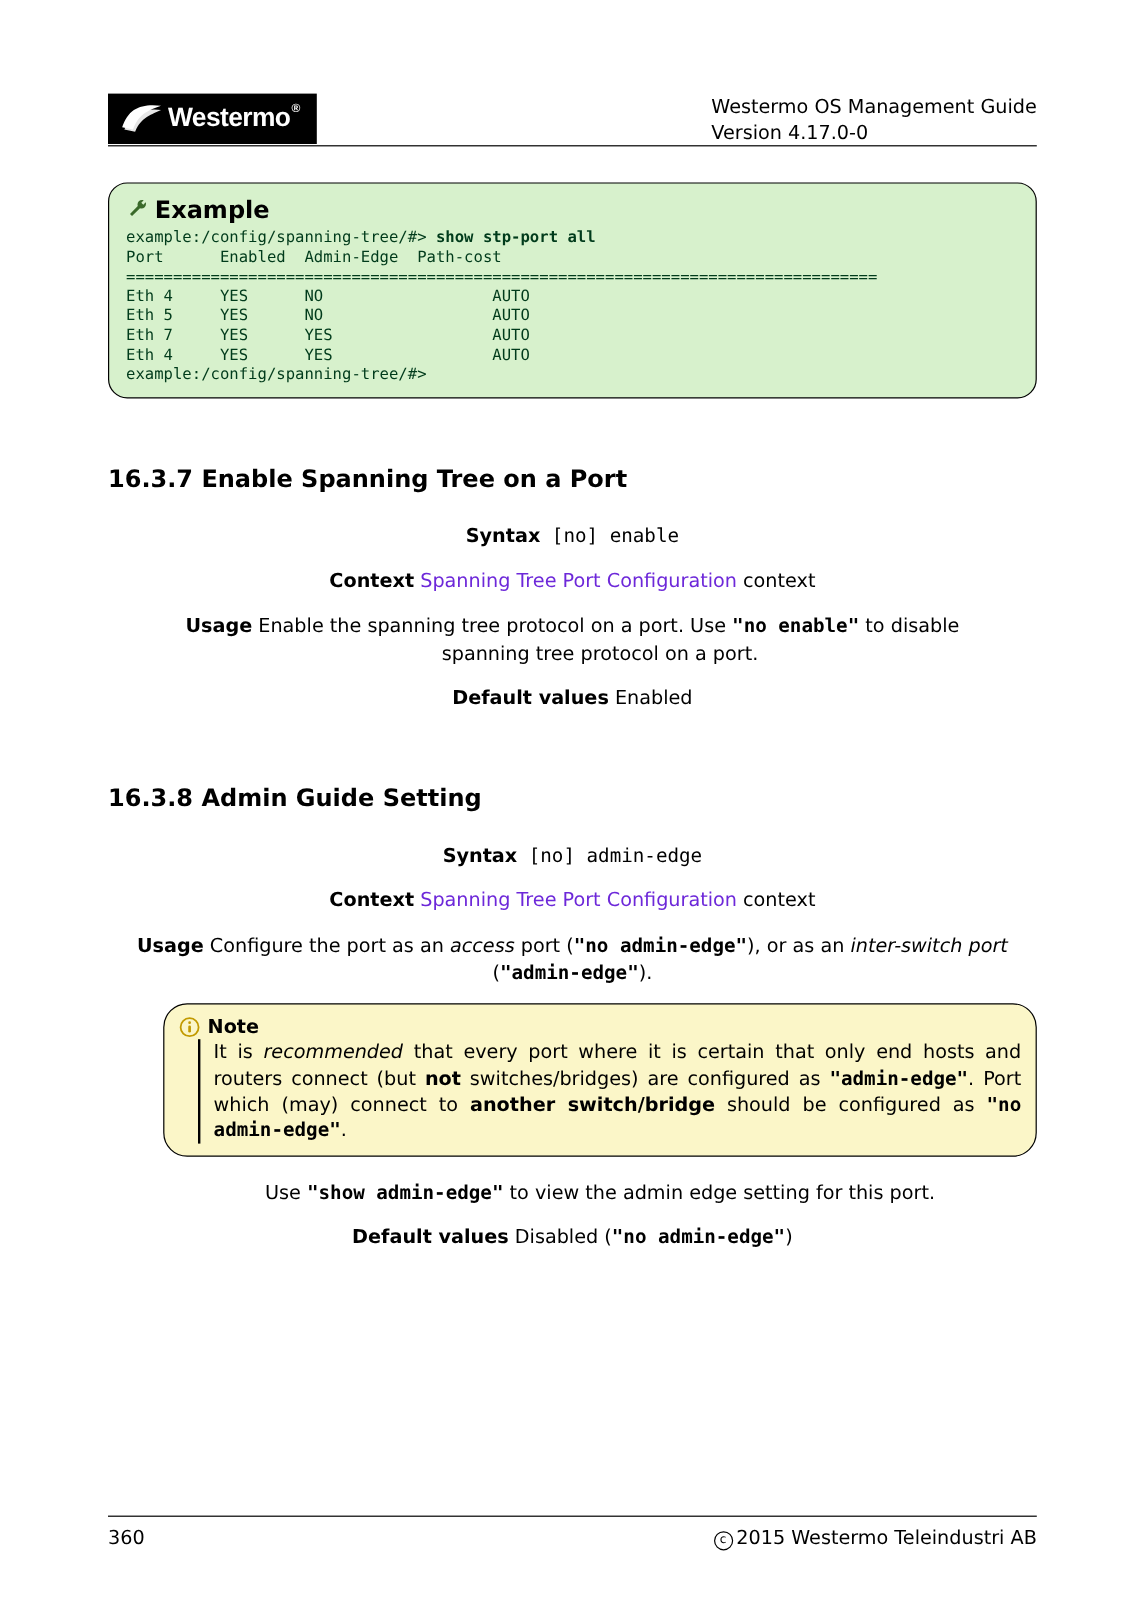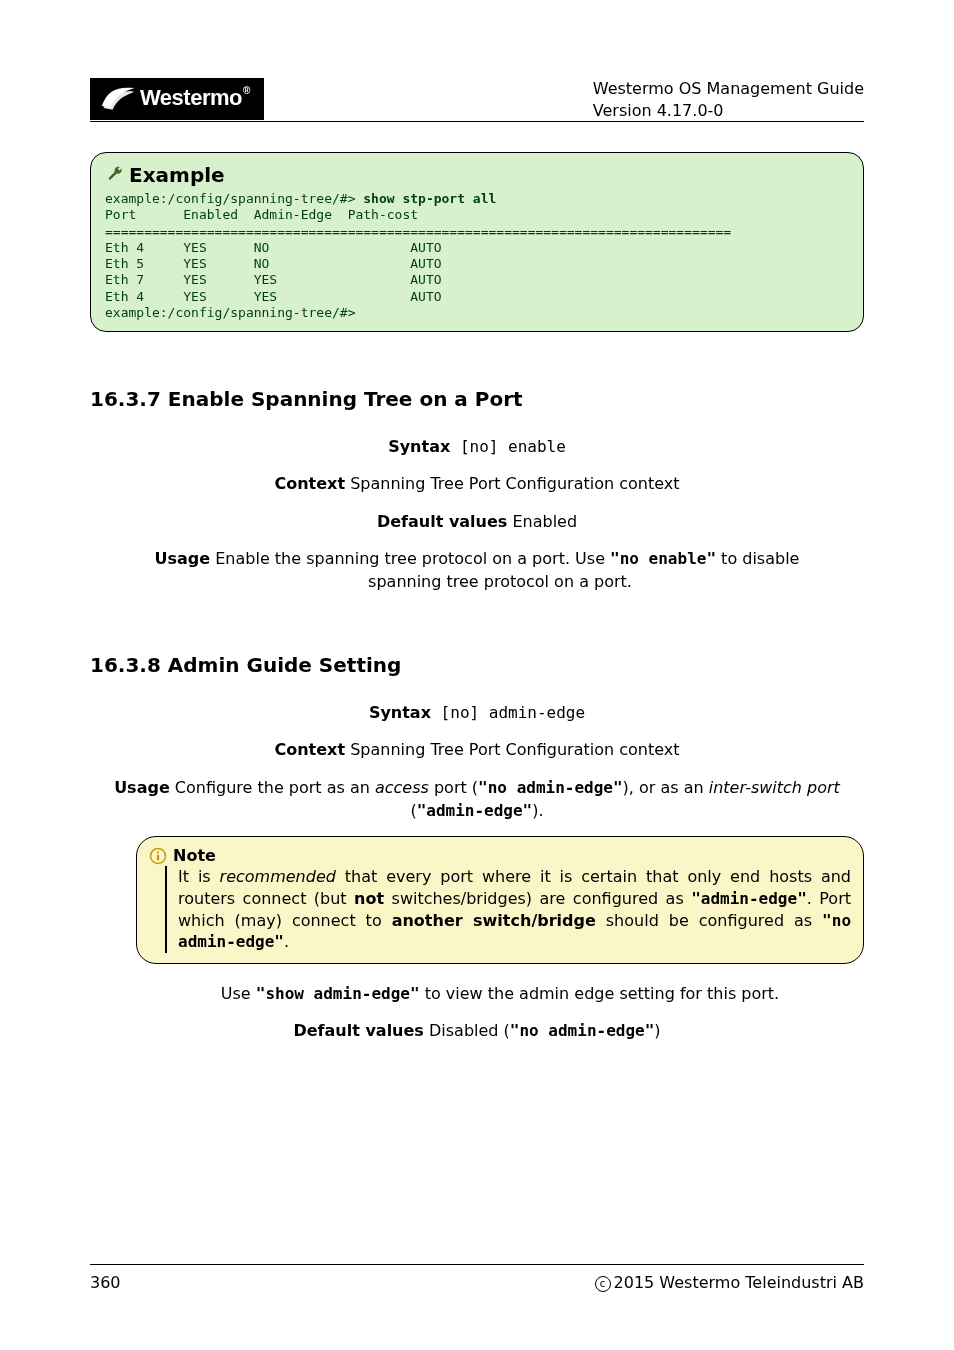--- a/index.html
+++ b/index.html
@@ -95,21 +95,21 @@
     margin-bottom: 14px;
     text-align: center;
   }
   .dl .indent {
     padding-left: 46px;
   }
   .dl b.key { font-weight: bold; }
   .mono {
     font-family: "DejaVu Sans Mono", "Courier New", monospace;
   }
-  .link { color: #000000; }
+  .link { color: #6d28d9; }
   .italic { font-style: italic; }
   .bold { font-weight: bold; }
   .note-box {
     border: 1px solid #000;
     border-radius: 20px;
     background: #fbf6c8;
     padding: 8px 12px 10px 12px;
     margin: 12px 0 18px 46px;
     font-size: 16px;
     line-height: 1.35;
@@ -195,25 +195,25 @@
 
   <h2 class="section">16.3.7   Enable Spanning Tree on a Port</h2>
   <div class="dl">
     <div class="row">
       <b class="key">Syntax</b><span class="mono"> [no] enable</span>
     </div>
     <div class="row">
       <b class="key">Context</b> <span class="link">Spanning Tree Port Configuration</span><span> context</span>
     </div>
     <div class="row">
-      <b class="key">Default values</b><span> Enabled</span>
-    </div>
-    <div class="row">
       <b class="key">Usage</b><span> Enable the spanning tree protocol on a port. Use </span><b class="mono">"no enable"</b><span> to disable</span>
       <div class="indent">spanning tree protocol on a port.</div>
+    </div>
+    <div class="row">
+      <b class="key">Default values</b><span> Enabled</span>
     </div>
   </div>
 
   <div class="spacer"></div>
 
   <h2 class="section">16.3.8   Admin Guide Setting</h2>
   <div class="dl">
     <div class="row">
       <b class="key">Syntax</b><span class="mono"> [no] admin-edge</span>
     </div>

